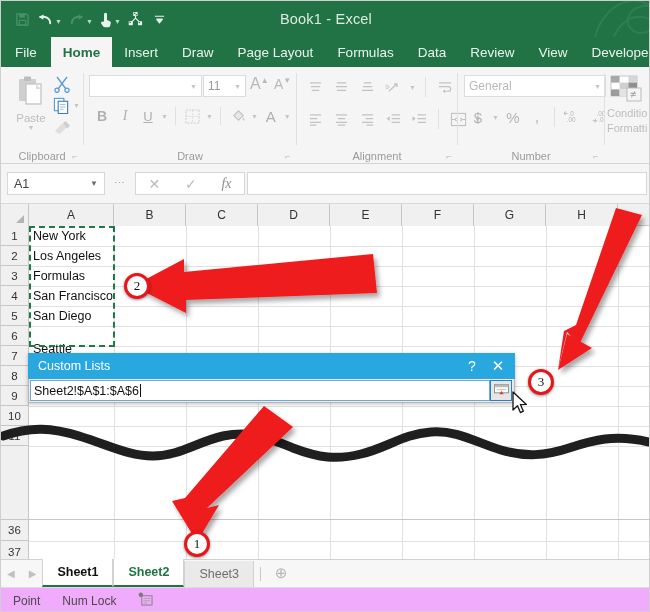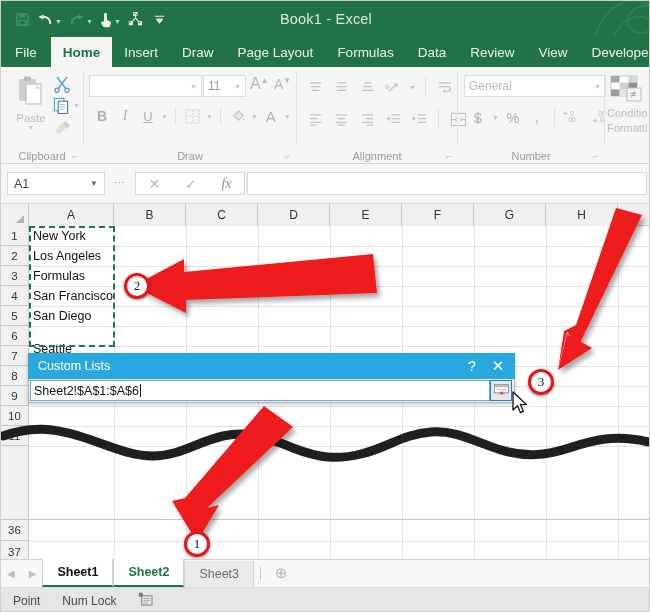--- a/index.html
+++ b/index.html
@@ -226,21 +226,21 @@
   .stab.sel.active { color: #217346; }
   .stab-div { width: 1px; height: 14px; background: #c8c8c8; margin: 0 6px 6px 6px; align-self: flex-end; }
   .addsheet {
     width: 28px; height: 28px; display: flex; align-items: center; justify-content: center;
     color: #b5b5b5; font-size: 15px;
   }
 
   
   .statusbar {
     position: absolute; left: 0; top: 586px; width: 650px; height: 26px;
-    background: #e5e5e5; border-top: 1px solid #dcdcdc;
+    background: #f0abfc; border-top: 1px solid #dcdcdc;
     display: flex; align-items: center; padding-left: 12px; gap: 22px;
     font-size: 12px; color: #4a4a4a;
   }
 </style>
 </head>
 <body>
 
 <div id="app">
 
   <div class="titlebar">

